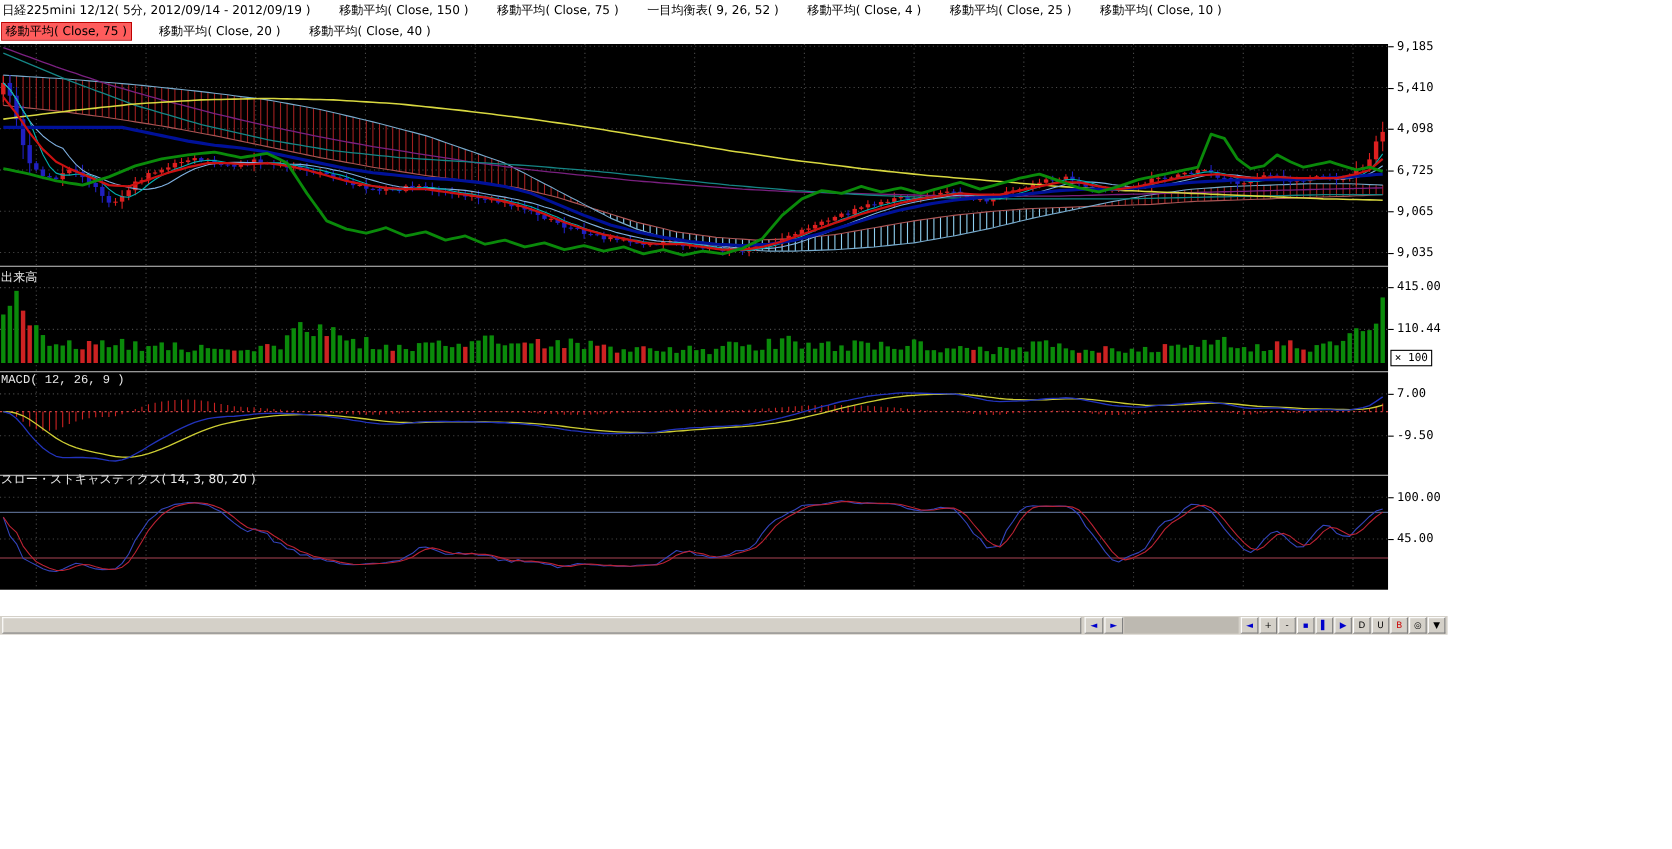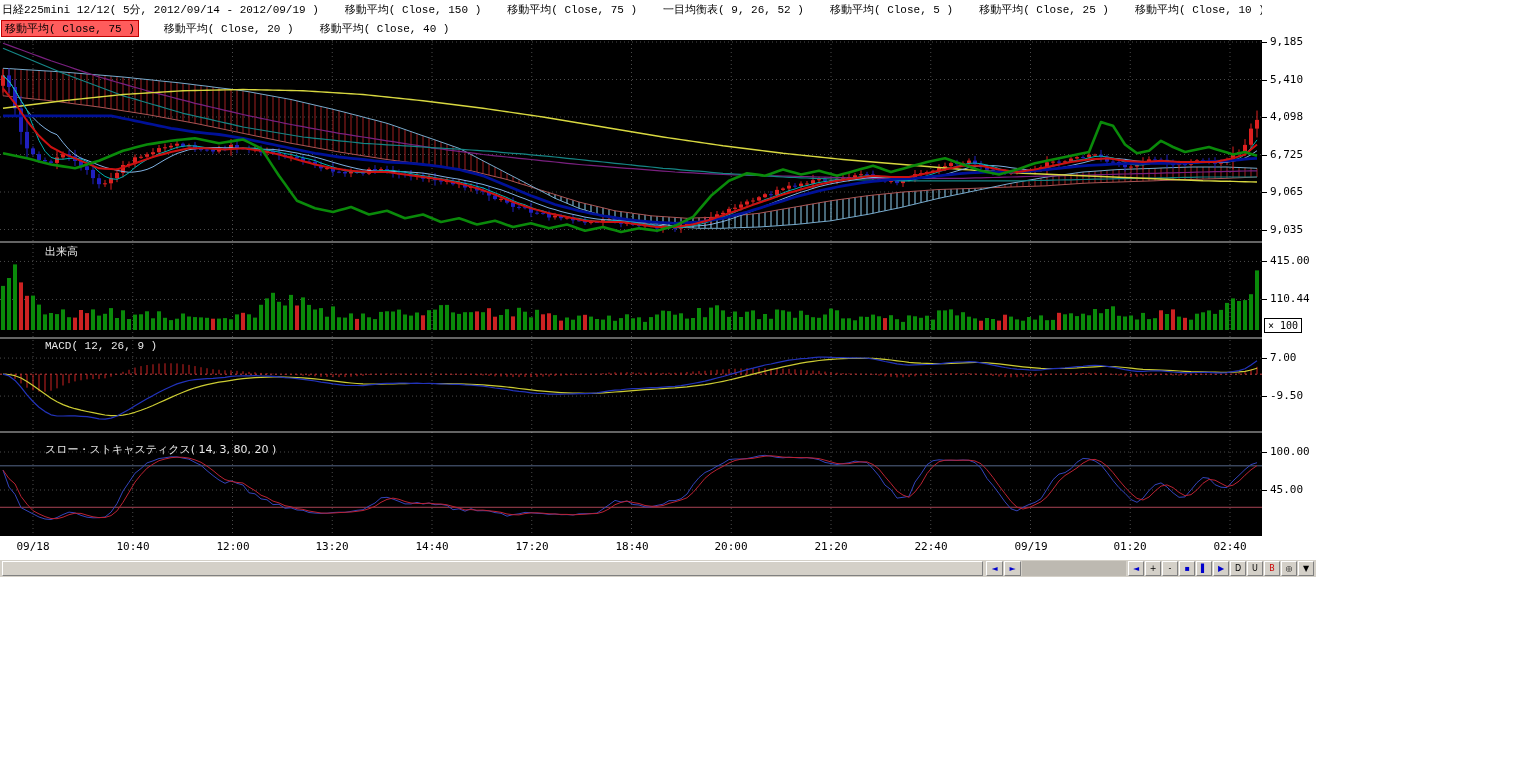--- a/index.html
+++ b/index.html
@@ -1,28 +1,28 @@
 <!DOCTYPE html>
 <html><head>
 <meta charset="utf-8">
 <style>
   html,body{margin:0;padding:0;background:#fff;}
   .page{position:relative;width:1520px;height:772px;background:#fff;overflow:hidden;
         font-family:"DejaVu Sans",sans-serif;}
   .chart-window{position:absolute;left:0;top:0;width:1316px;height:577px;background:#fff;}
   .header{position:absolute;left:0;top:0;width:1262px;height:40px;background:#fff;color:#000;font-size:11px;}
-  .hrow{display:flex;gap:26px;white-space:nowrap;padding-left:2px;height:19px;align-items:center;overflow:hidden;font-family:Liberation Mono, monospace;}
+  .hrow{display:flex;gap:26px;white-space:nowrap;padding-left:2px;height:19px;align-items:center;overflow:hidden;}
   .hitem{color:#000;}
   .hitem.hl{background:#ff5c5c;outline:1px solid #c00000;padding:0 3px;}
   .plot{position:absolute;left:0;top:40px;width:1262px;height:496px;background:#000;}
   .plot svg{position:absolute;left:0;top:0;}
-  .pane-label{position:absolute;left:1px;color:#e8e8e8;font-size:11px;z-index:5;white-space:nowrap;margin-left:44px;}
+  .pane-label{position:absolute;left:1px;color:#e8e8e8;font-size:11px;z-index:5;white-space:nowrap;}
   #vol-label{top:244px;}
   #macd-label{top:340px;font-family:Liberation Mono, monospace;}
-  #stoch-label{top:442px;}
+  #stoch-label{top:428px;}
   .axis-col{position:absolute;left:1262px;top:0;width:54px;height:560px;background:#fff;
             font-family:"DejaVu Sans Mono",monospace;font-size:11px;color:#000;}
   .adash{position:absolute;left:0;width:5px;height:1px;background:#000;}
   .albl{position:absolute;left:8px;white-space:nowrap;}
   .mult-box{position:absolute;left:2px;top:318px;border:1px solid #000;background:#fff;
             font-size:10px;height:13px;line-height:13px;padding:0 3px;font-family:"DejaVu Sans Mono",monospace;}
   .xaxis{position:absolute;left:0;top:536px;width:1262px;height:24px;background:#fff;}
   .xlabel{position:absolute;top:4px;width:48px;text-align:center;font-size:11px;color:#000;
           font-family:"DejaVu Sans Mono",monospace;}
   .scrollbar{position:absolute;left:0;top:560px;width:1316px;height:17px;background:#d4d0c8;}
@@ -40,21 +40,21 @@
 <body>
 
 <div class="page">
   <div class="chart-window">
     <div class="header">
       <div class="hrow" id="hrow1">
           <span class="hitem">日経225mini 12/12( 5分, 2012/09/14 - 2012/09/19 )</span>
           <span class="hitem">移動平均( Close, 150 )</span>
           <span class="hitem">移動平均( Close, 75 )</span>
           <span class="hitem">一目均衡表( 9, 26, 52 )</span>
-          <span class="hitem">移動平均( Close, 5 )</span>
+          <span class="hitem">移動平均( Close, 4 )</span>
           <span class="hitem">移動平均( Close, 25 )</span>
           <span class="hitem">移動平均( Close, 10 )</span>
         </div>
       <div class="hrow" id="hrow2">
           <span class="hitem hl">移動平均( Close, 75 )</span>
           <span class="hitem">移動平均( Close, 20 )</span>
           <span class="hitem">移動平均( Close, 40 )</span>
         </div>
     </div>
 
@@ -1206,35 +1206,20 @@
         <div class="adash" style="top:358px"></div>
         <div class="albl" style="top:351px">7.00</div>
         <div class="adash" style="top:396px"></div>
         <div class="albl" style="top:389px">-9.50</div>
         <div class="adash" style="top:452px"></div>
         <div class="albl" style="top:445px">100.00</div>
         <div class="adash" style="top:490px"></div>
         <div class="albl" style="top:483px">45.00</div>
       </div>
 
-    <div class="xaxis" id="xaxis">
-        <div class="xlabel" style="left:9px">09/18</div>
-        <div class="xlabel" style="left:109px">10:40</div>
-        <div class="xlabel" style="left:209px">12:00</div>
-        <div class="xlabel" style="left:308px">13:20</div>
-        <div class="xlabel" style="left:408px">14:40</div>
-        <div class="xlabel" style="left:508px">17:20</div>
-        <div class="xlabel" style="left:608px">18:40</div>
-        <div class="xlabel" style="left:707px">20:00</div>
-        <div class="xlabel" style="left:807px">21:20</div>
-        <div class="xlabel" style="left:907px">22:40</div>
-        <div class="xlabel" style="left:1007px">09/19</div>
-        <div class="xlabel" style="left:1106px">01:20</div>
-        <div class="xlabel" style="left:1206px">02:40</div>
-      </div>
 
     <div class="scrollbar" id="scrollbar">
       <div class="sb-thumb raised"></div>
       <div class="sb-btn raised" id="sb-left" style="left:986px">◄</div>
       <div class="sb-btn raised" id="sb-right" style="left:1004px">►</div>
       <div class="sb-track2"></div>
       <div class="cluster" id="cluster">
           <div class="cl-btn raised" style="color:#0000cc">◄</div>
           <div class="cl-btn raised" style="color:#000000">+</div>
           <div class="cl-btn raised" style="color:#000000">-</div>

